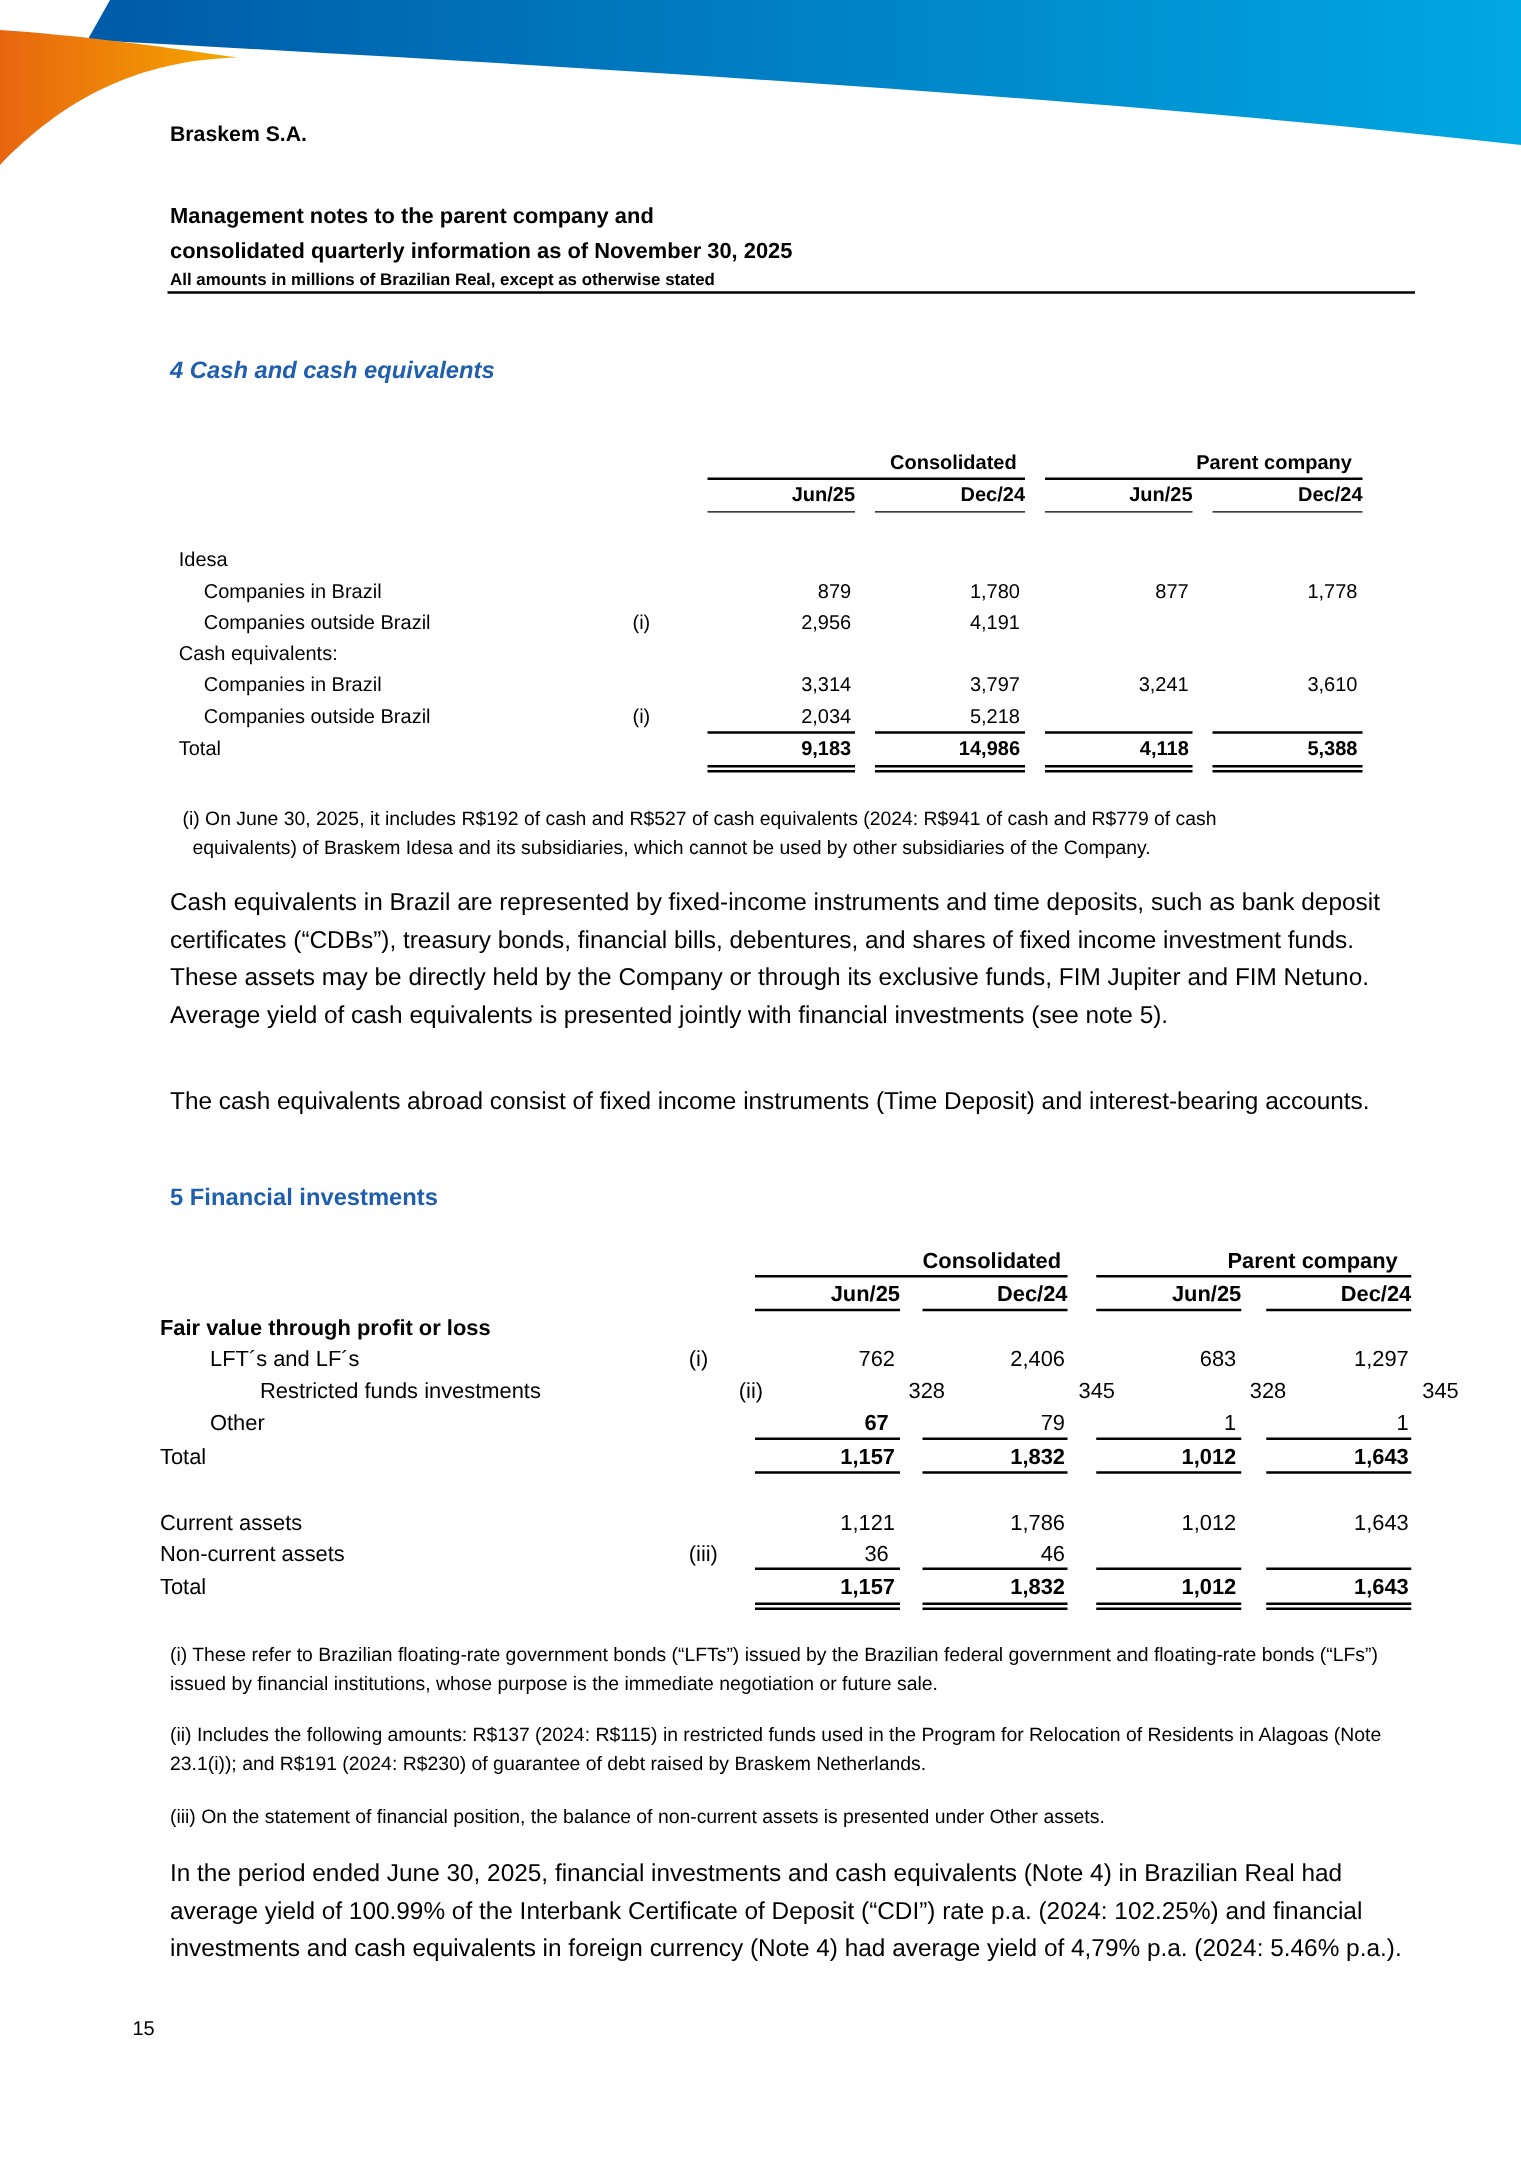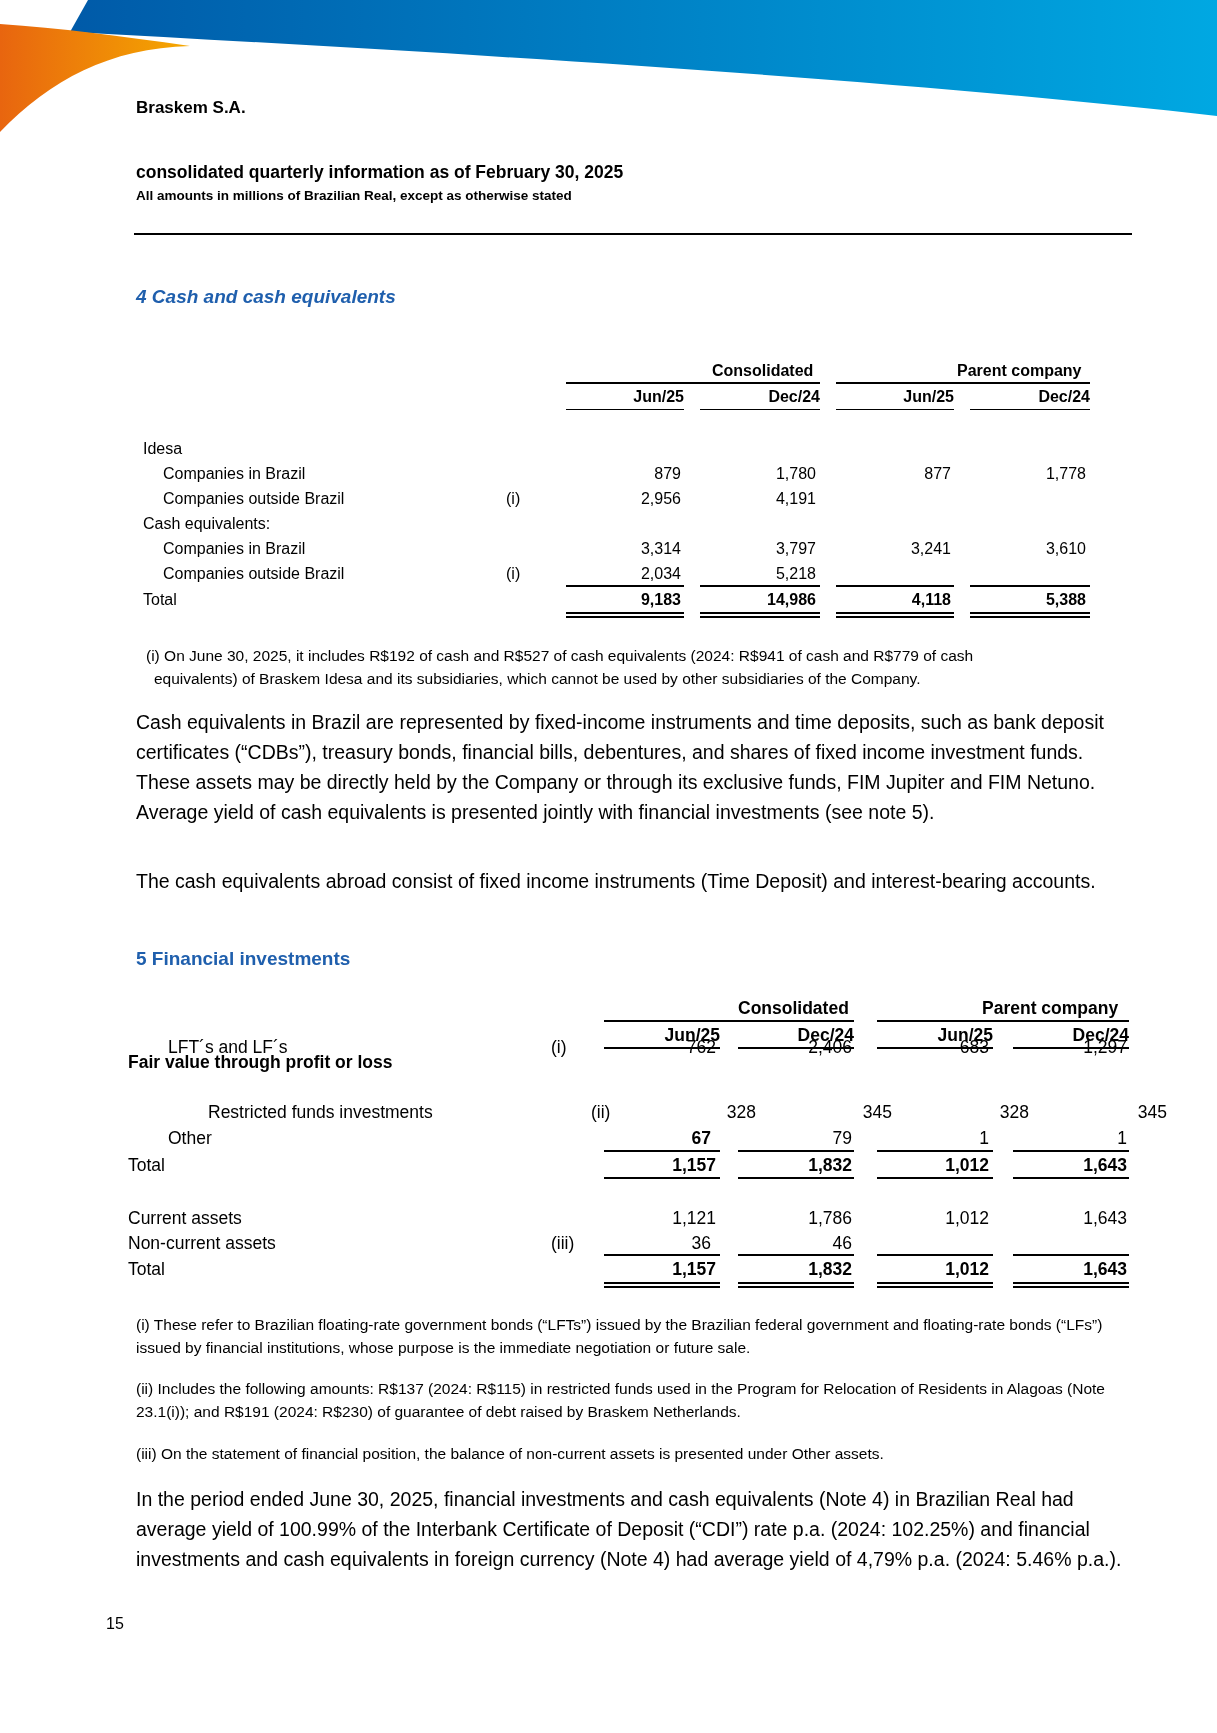--- a/index.html
+++ b/index.html
@@ -37,21 +37,22 @@
       <stop offset="0" stop-color="#e8650f"></stop>
         <stop offset="1" stop-color="#f5a800"></stop>
     </linearGradient>
   </defs>
   <path d="M88 0 L1217 0 L1217 116 C900 80 500 55 70 32 Z" fill="url(#gb)"></path>
   <path d="M0 24 C60 28 120 36 190 46 C110 48 50 80 0 132 Z" fill="url(#go)"></path>
 </svg>
 
 <div class="company">Braskem S.A.</div>
 <div class="hdr">
-  <div class="t1">consolidated quarterly information as of February 30, 2025</div>
+  <div class="t1">Management notes to the parent company and</div>
+  <div class="t1">consolidated quarterly information as of November 30, 2025</div>
   <div class="t2">All amounts in millions of Brazilian Real, except as otherwise stated</div>
 </div>
 <div class="hdr-rule"></div>
 
 <div class="sec-title" style="left:136px;top:286px;font-style:italic;">4 Cash and cash equivalents</div>
 
 <div class="tbl" style="left:0;top:0;">
 
   <div class="row b" style="top:360px;left:712px;">Consolidated</div>
   <div class="row b" style="top:360px;left:957px;">Parent company</div>
@@ -137,21 +138,21 @@
   <div class="row b num" style="top:1024px;left:738px;width:116px;">Dec/24</div>
   <div class="row b num" style="top:1024px;left:877px;width:116px;">Jun/25</div>
   <div class="row b num" style="top:1024px;left:1013px;width:116px;">Dec/24</div>
   <div class="line" style="left:604px;top:1047px;width:116px;"></div>
   <div class="line" style="left:738px;top:1047px;width:116px;"></div>
   <div class="line" style="left:877px;top:1047px;width:116px;"></div>
   <div class="line" style="left:1013px;top:1047px;width:116px;"></div>
 
   <div class="row b" style="top:1051px;left:128px;"><span>Fair value through profit or loss</span></div>
 
-  <div class="row" style="top:1036px;left:0;width:981px;">
+  <div class="row" style="top:1076px;left:0;width:981px;">
     <span class="lbl" style="left:168px;">LFT´s and LF´s</span>
     <span class="ref" style="left:551px;">(i)</span>
     <span class="num" style="left:604px;width:112px;">762</span>
     <span class="num" style="left:738px;width:114px;">2,406</span>
     <span class="num" style="left:877px;width:112px;">683</span>
     <span class="num" style="left:1013px;width:114px;">1,297</span>
   </div>
   <div class="row" style="top:1101px;left:0;width:1217px;margin-left:40px;">
     <span class="lbl" style="left:168px;">Restricted funds investments</span>
     <span class="ref" style="left:551px;">(ii)</span>

